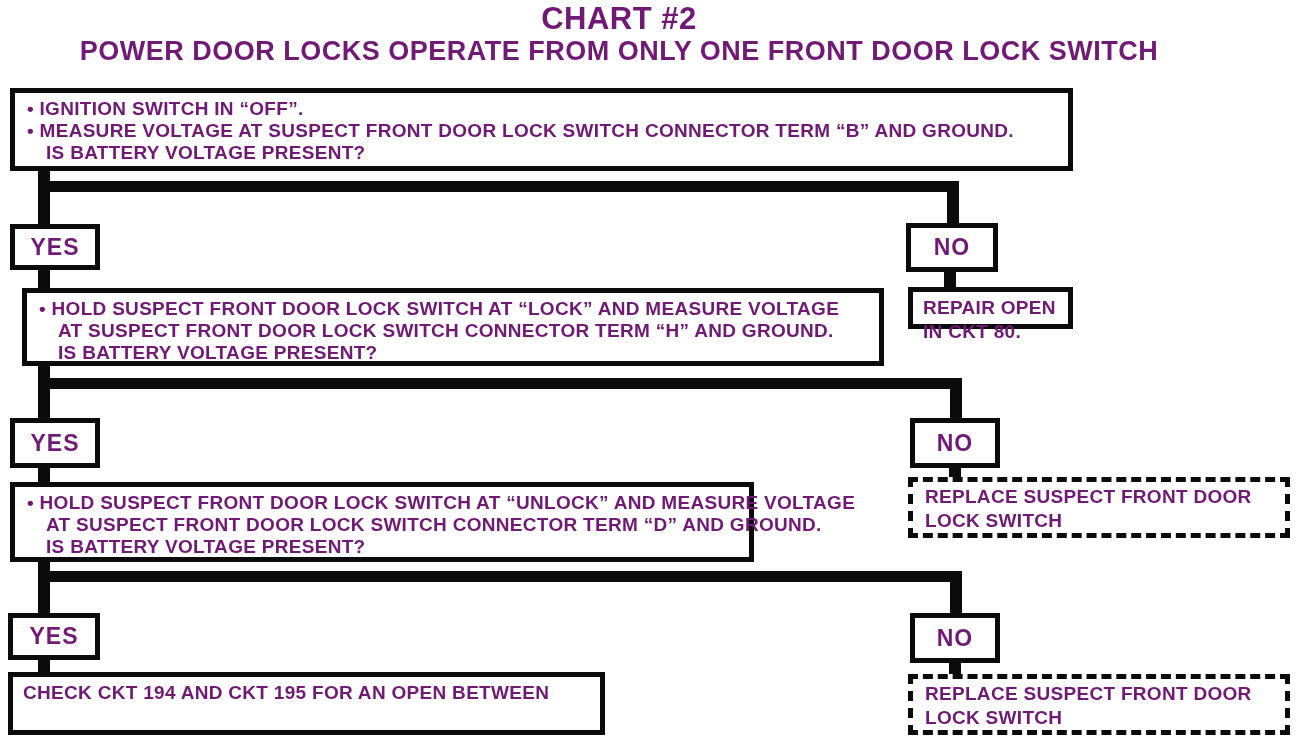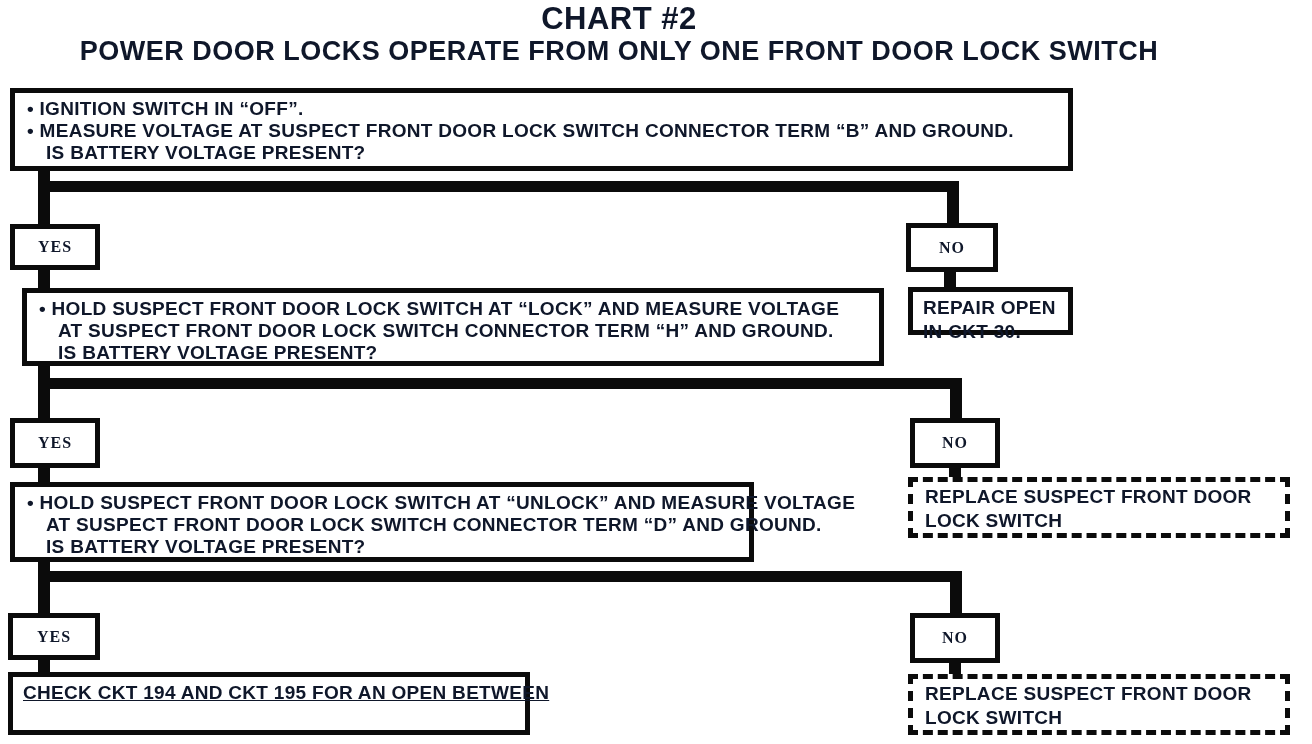--- a/index.html
+++ b/index.html
@@ -7,21 +7,21 @@
     padding: 0;
     background: #ffffff;
   }
   #canvas {
     position: relative;
     width: 1312px;
     height: 744px;
     background: #ffffff;
     font-family: "Liberation Sans", sans-serif;
     font-weight: bold;
-    color: #0f172a;
+    color: #701a75;
     overflow: hidden;
   }
   
   #titleblock {
     position: absolute;
     left: 0; top: 2px;
     width: 1238px;
     text-align: center;
   }
   #page-title {
@@ -47,59 +47,58 @@
     font-size: 19px;
     line-height: 22px;
     letter-spacing: 0.3px;
     white-space: nowrap;
   }
   .indent { padding-left: 19px; }
   .tag {
     display: flex;
     align-items: center;
     justify-content: center;
-    font-size: 16px;
+    font-size: 23px;
     letter-spacing: 1px;
-    font-family: Liberation Serif, serif;
   }
   .action { padding: 4px 6px 0 10px; }
   .dashed { border: 5px dashed #0b0b0b; padding: 3px 6px 0 12px; }
   
   .flow {
     position: absolute;
     background: #0b0b0b;
   }
   
   #q1      { left: 10px;  top: 88px;  width: 1063px; height: 83px; }
   #c1l     { left: 38px;  top: 168px; width: 12px;  height: 56px; }
   #c1h     { left: 38px;  top: 181px; width: 921px; height: 11px; }
   #c1r     { left: 947px; top: 181px; width: 12px;  height: 44px; }
   #yes1    { left: 10px;  top: 224px; width: 90px;  height: 46px; }
   #no1     { left: 906px; top: 223px; width: 92px;  height: 49px; }
   #s1y     { left: 38px;  top: 268px; width: 12px;  height: 22px; }
   #s1n     { left: 944px; top: 270px; width: 12px;  height: 18px; }
-  #repair  { left: 908px; top: 287px; width: 165px; height: 48px; }
+  #repair  { left: 908px; top: 287px; width: 165px; height: 42px; }
   #q2      { left: 22px;  top: 288px; width: 862px; height: 78px; }
   #c2l     { left: 38px;  top: 364px; width: 12px;  height: 56px; }
   #c2h     { left: 38px;  top: 378px; width: 924px; height: 11px; }
   #c2r     { left: 950px; top: 378px; width: 12px;  height: 42px; }
   #yes2    { left: 10px;  top: 418px; width: 90px;  height: 50px; }
   #no2     { left: 910px; top: 418px; width: 90px;  height: 50px; }
   #s2y     { left: 38px;  top: 466px; width: 12px;  height: 18px; }
   #s2n     { left: 949px; top: 466px; width: 12px;  height: 14px; }
   #rep1    { left: 908px; top: 477px; width: 382px; height: 61px; }
   #q3      { left: 10px;  top: 482px; width: 744px; height: 80px; }
   #c3l     { left: 38px;  top: 560px; width: 12px;  height: 55px; }
   #c3h     { left: 38px;  top: 571px; width: 924px; height: 11px; }
   #c3r     { left: 950px; top: 571px; width: 12px;  height: 44px; }
   #yes3    { left: 8px;   top: 613px; width: 92px;  height: 47px; }
   #no3     { left: 910px; top: 613px; width: 90px;  height: 50px; }
   #s3y     { left: 38px;  top: 658px; width: 12px;  height: 16px; }
   #s3n     { left: 949px; top: 661px; width: 12px;  height: 16px; }
-  #check   { left: 8px;   top: 672px; width: 522px; height: 63px; text-decoration: underline; }
+  #check   { left: 8px;   top: 672px; width: 597px; height: 63px; }
   #rep2    { left: 908px; top: 674px; width: 382px; height: 61px; }
   .act-line {
     font-size: 19px;
     line-height: 24px;
     letter-spacing: 0.3px;
     white-space: nowrap;
   }
 </style>
 </head>
 <body>
@@ -122,21 +121,21 @@
   <div id="c1r" class="flow"></div>
 
   <div id="yes1" class="box tag">YES</div>
   <div id="no1" class="box tag">NO</div>
 
   <div id="s1y" class="flow"></div>
   <div id="s1n" class="flow"></div>
 
   <div id="repair" class="box action">
     <div class="act-line">REPAIR OPEN</div>
-    <div class="act-line">IN CKT 30.</div>
+    <div class="act-line">IN CKT 80.</div>
   </div>
 
   <div id="q2" class="box qbox">
     <div class="qline">• HOLD SUSPECT FRONT DOOR LOCK SWITCH AT “LOCK” AND MEASURE VOLTAGE</div>
     <div class="qline indent">AT SUSPECT FRONT DOOR LOCK SWITCH CONNECTOR TERM “H” AND GROUND.</div>
     <div class="qline indent">IS BATTERY VOLTAGE PRESENT?</div>
   </div>
 
   <div id="c2l" class="flow"></div>
   <div id="c2h" class="flow"></div>

